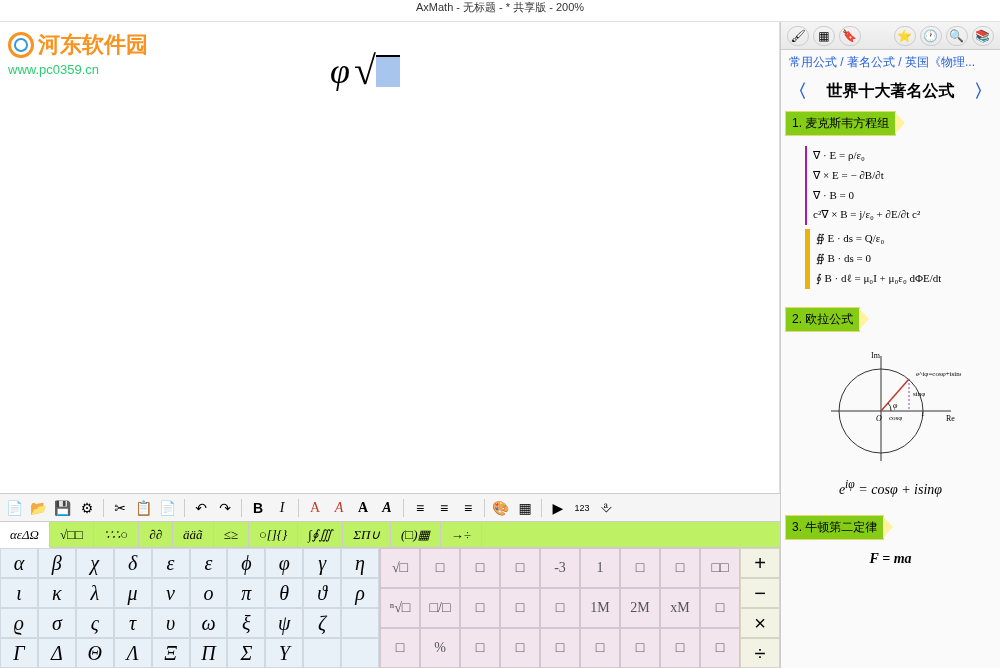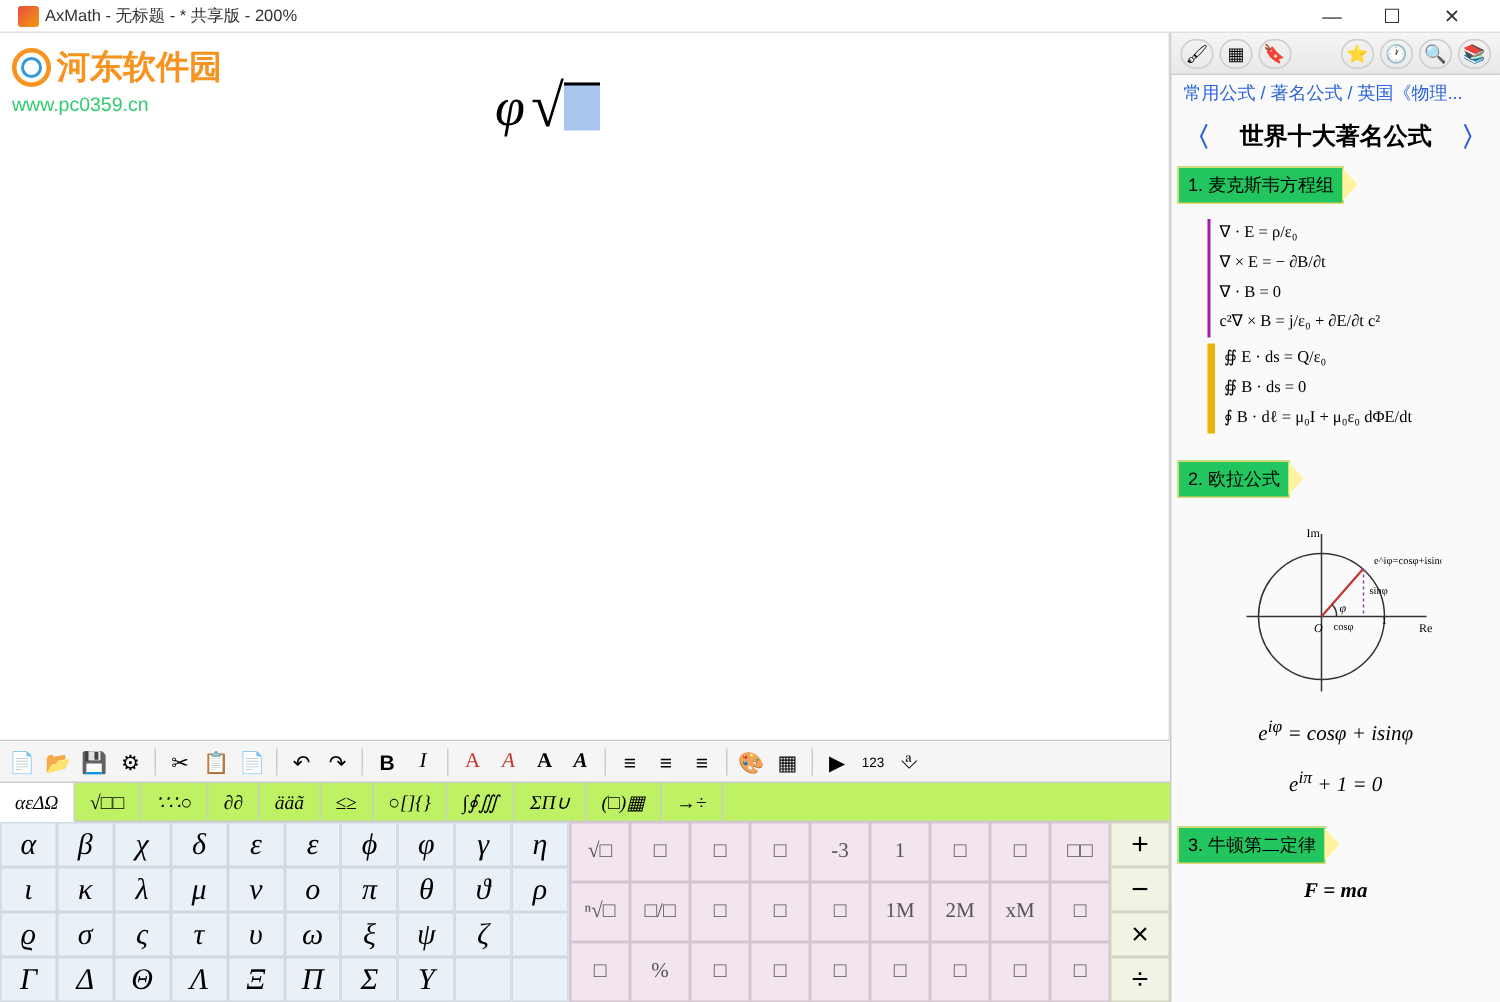--- a/index.html
+++ b/index.html
@@ -1,17 +1,17 @@
 <!DOCTYPE html>
 <html><head>
 <meta charset="utf-8">
 <style>
 * { margin: 0; padding: 0; box-sizing: border-box; }
 body { font-family: "Microsoft YaHei", Arial, sans-serif; font-size: 12px; background: #fff; overflow: hidden; }
-.titlebar { height: 22px; background: #fff; display: flex; align-items: center; padding: 0 12px; border-bottom: 1px solid #e0e0e0; }
+.titlebar { height: 22px; background: #fff; display: flex; align-items: center; padding: 0 0; border-bottom: 1px solid #e0e0e0; flex-direction: column; }
 .titlebar .icon { width: 14px; height: 14px; margin-right: 4px; background: linear-gradient(135deg,#e74c3c,#f39c12); border-radius: 2px; }
 .titlebar .title { font-size: 11px; color: #333; flex: 1; }
 .titlebar .winbtn { width: 40px; height: 20px; display: flex; align-items: center; justify-content: center; font-size: 13px; color: #333; cursor: pointer; }
 .main { display: flex; height: 646px; }
 .left { flex: 1; display: flex; flex-direction: column; }
 .editor { flex: 1; background: #fff; position: relative; border-right: 1px solid #ddd; }
 .watermark { position: absolute; top: 8px; left: 8px; }
 .watermark .logo { color: #f7931e; font-size: 22px; font-weight: bold; display: flex; align-items: center; }
 .watermark .logo .wheel { width: 26px; height: 26px; border: 3px solid #f7931e; border-radius: 50%; margin-right: 4px; position: relative; }
 .watermark .logo .wheel::before { content: ''; position: absolute; top: 3px; left: 3px; right: 3px; bottom: 3px; border: 2px solid #3498db; border-radius: 50%; }
@@ -35,21 +35,21 @@
 .opgrid .cell { border: 1px solid #d5d5c5; display: flex; align-items: center; justify-content: center; font-size: 20px; cursor: pointer; background: #f2f2e5; }
 .right-panel { width: 220px; background: #fafafa; border-left: 1px solid #ccc; display: flex; flex-direction: column; }
 .rp-toolbar { height: 28px; background: linear-gradient(#f5f5f5,#e8e8e8); display: flex; align-items: center; padding: 0 6px; gap: 4px; border-bottom: 1px solid #ccc; }
 .rp-btn { width: 22px; height: 20px; display: flex; align-items: center; justify-content: center; cursor: pointer; border: 1px solid #ccc; border-radius: 10px; font-size: 12px; }
 .breadcrumb { padding: 4px 8px; font-size: 12px; color: #2962d9; }
 .rp-title-row { display: flex; align-items: center; justify-content: space-between; padding: 4px 8px; }
 .rp-title { font-size: 16px; font-weight: bold; }
 .rp-nav { color: #2962d9; font-size: 18px; cursor: pointer; font-weight: bold; }
 .rp-content { flex: 1; overflow-y: auto; padding: 4px; }
 .formula-section { margin-bottom: 8px; }
-.formula-header { background: #22c55e; padding: 3px 6px; font-size: 12px; border: 1px solid #e5d870; position: relative; display: inline-block; }
+.formula-header { background: #84cc16; padding: 3px 6px; font-size: 12px; border: 1px solid #e5d870; position: relative; display: inline-block; }
 .formula-header::after { content: ''; position: absolute; right: -10px; top: 0; width: 0; height: 0; border-top: 11px solid transparent; border-bottom: 11px solid transparent; border-left: 10px solid #fff3a0; }
 .formula-body { padding: 6px 4px; font-family: 'Times New Roman', serif; font-size: 12px; line-height: 1.8; text-align: center; }
 .circle-diagram { width: 140px; height: 120px; margin: 8px auto; position: relative; }
 .circle-diagram svg { width: 100%; height: 100%; }
 </style>
 </head>
 <body>
 
 <div class="titlebar">
   <div class="icon"></div>
@@ -255,21 +255,20 @@
               <text x="125" y="75" font-size="8">Re</text>
               <text x="50" y="12" font-size="8">Im</text>
               <text x="55" y="75" font-size="8" font-style="italic">O</text>
               <text x="100" y="70" font-size="7">1</text>
               <text x="92" y="50" font-size="7">sinφ</text>
               <text x="68" y="74" font-size="7">cosφ</text>
               <text x="95" y="30" font-size="7">e^iφ=cosφ+isinφ</text>
             </svg>
           </div>
           <div style="font-style:italic;font-size:14px"><i>e</i><sup><i>iφ</i></sup> = cos<i>φ</i> + <i>i</i>sin<i>φ</i></div>
-          <div style="font-style:italic;font-size:14px;margin-top:6px"><i>e</i><sup><i>iπ</i></sup> + 1 = 0</div>
         </div>
       </div>
       <div class="formula-section">
         <div class="formula-header"><span>3.</span> <span>牛顿第二定律</span></div>
         <div class="formula-body">
           <div style="font-style:italic;font-size:14px;font-weight:bold"><b><i>F</i></b> = <i>m</i><b><i>a</i></b></div>
         </div>
       </div>
     </div>
   </div>

